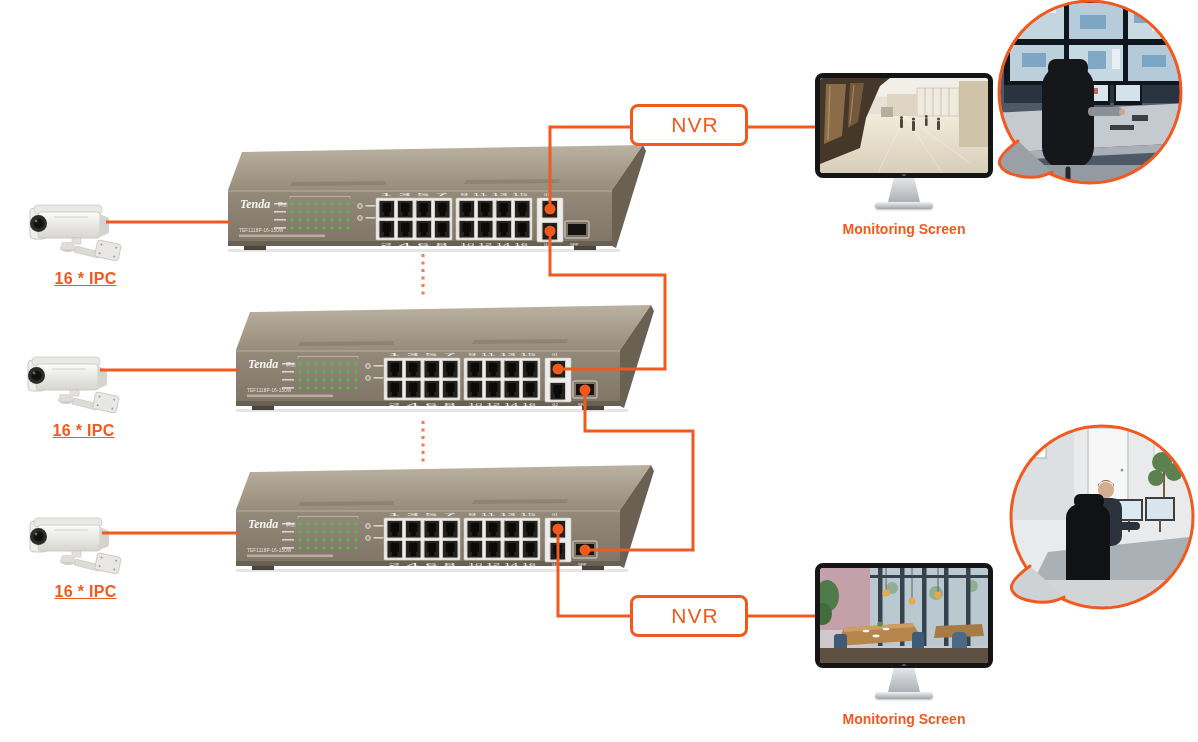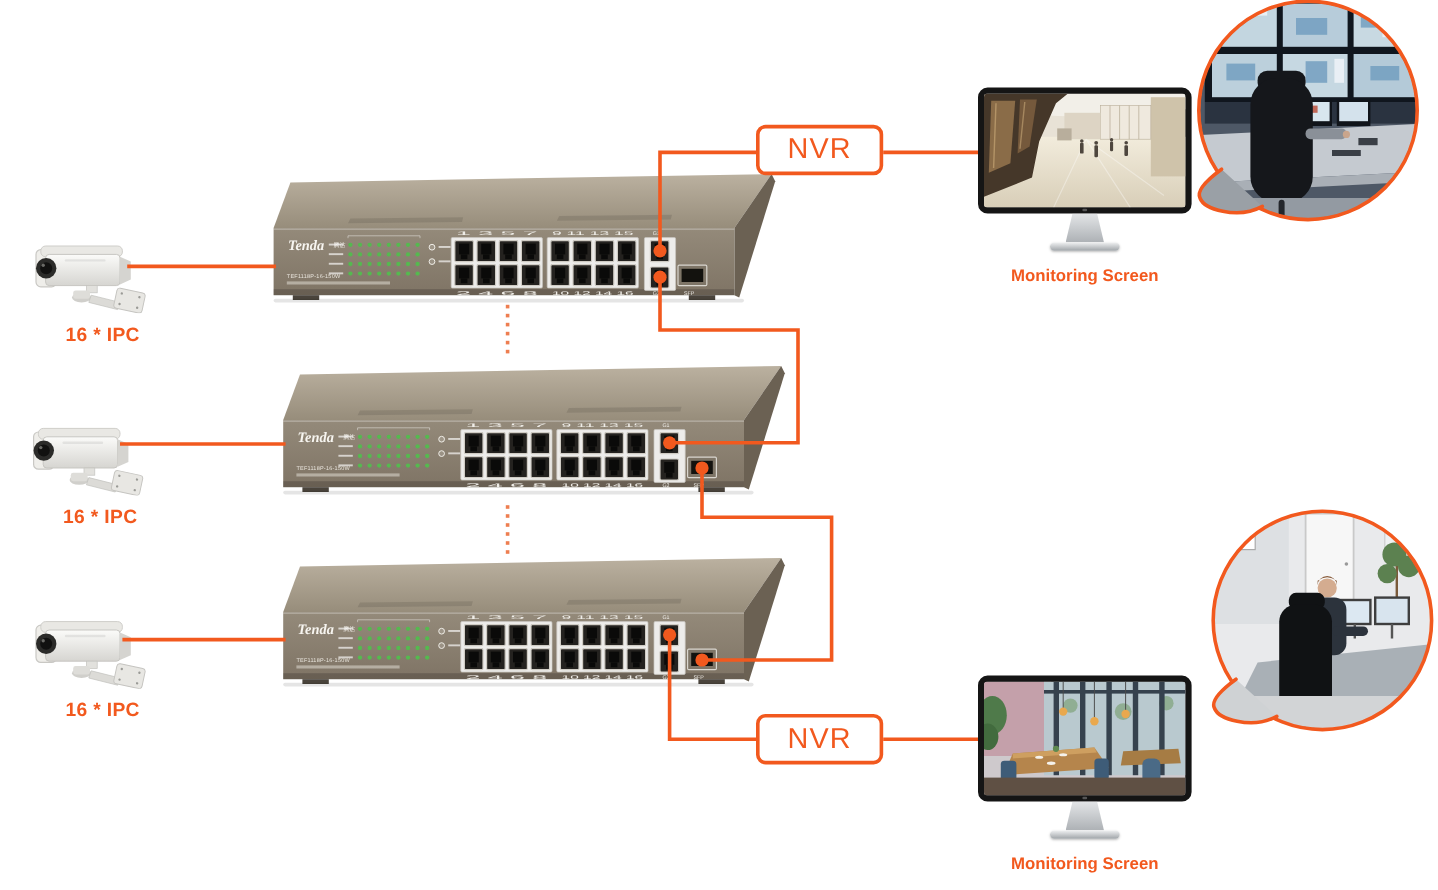--- a/index.html
+++ b/index.html
@@ -10,26 +10,26 @@
     --sw-top-a:#BBB1A0;
     --sw-top-b:#978D7B;
     --sw-side:#6B6153;
     --led:#55B94F;
   }
   html,body{margin:0;padding:0;background:#fff;}
   .canvas{position:relative;width:1198px;height:742px;background:#ffffff;overflow:hidden;
           font-family:"Liberation Sans",sans-serif;}
   .defs-holder{position:absolute;width:0;height:0;overflow:hidden;}
   .camera-block{position:absolute;z-index:10;width:115px;}
-  .cam-label{color:var(--accent);font-size:16px;font-weight:600;text-align:center;margin-top:5px;letter-spacing:.3px;}
+  .cam-label{color:var(--accent);font-size:16px;font-weight:600;text-align:center;margin-top:5px;letter-spacing:.3px;text-decoration:underline;}
   .switch{position:absolute;z-index:10;}
   .overlay{position:absolute;left:0;top:0;z-index:20;pointer-events:none;}
   .nvr{position:absolute;z-index:30;width:100px;height:36px;background:#fff;border:3px solid var(--accent);
        border-radius:8px;display:flex;align-items:center;justify-content:center;
-       color:var(--accent);font-size:24px;letter-spacing:1px;font-weight:400;}
+       color:var(--accent);font-size:21px;letter-spacing:1px;font-weight:400;padding-left:12px;}
   .monitor{position:absolute;z-index:30;width:178px;}
   .bezel{width:168px;height:95px;background:#151515;border:5px solid #151515;border-radius:8px;position:relative;}
   .screenimg{width:168px;height:95px;border-radius:3px;overflow:hidden;background:#333;}
   .bezel .dot{position:absolute;left:50%;bottom:-3px;width:4px;height:2px;margin-left:-2px;background:#555;border-radius:1px;}
   .neck{width:32px;height:24px;margin:0 auto;background:linear-gradient(to bottom,#E3E5E7,#ADB1B5);
         clip-path:polygon(18% 0,82% 0,100% 100%,0 100%);}
   .base{width:58px;height:7px;margin:0 auto;border-radius:4px;background:linear-gradient(to bottom,#F0F1F2,#9FA4A8);box-shadow:0 1px 2px rgba(0,0,0,.25);}
   .screen-label{color:var(--accent);font-weight:700;font-size:14px;text-align:center;margin-top:12px;}
   .bubble{position:absolute;z-index:30;}
 </style>

